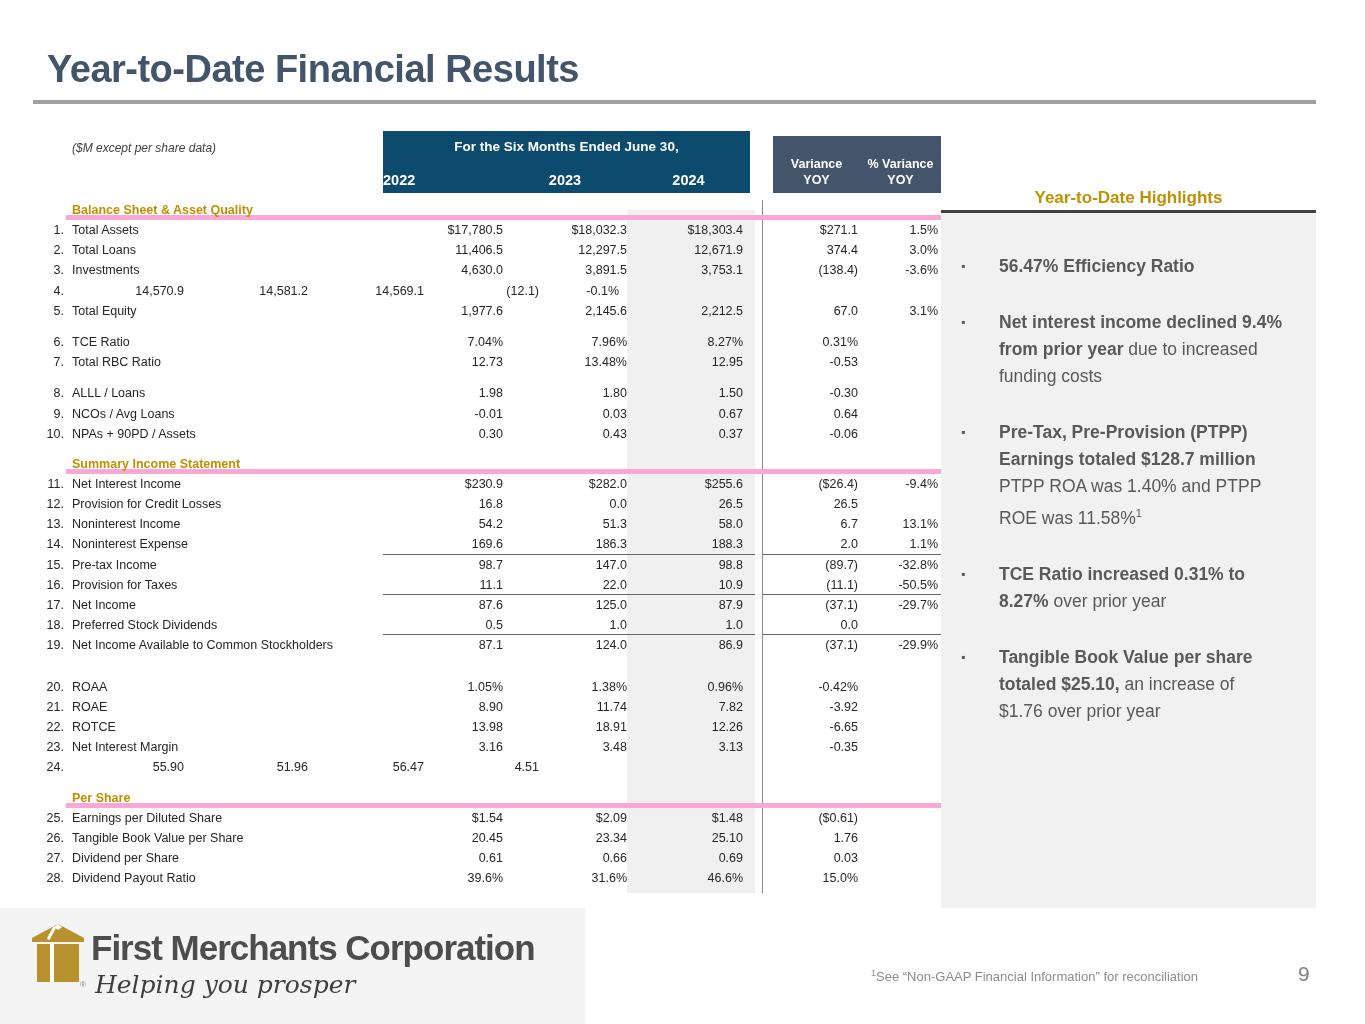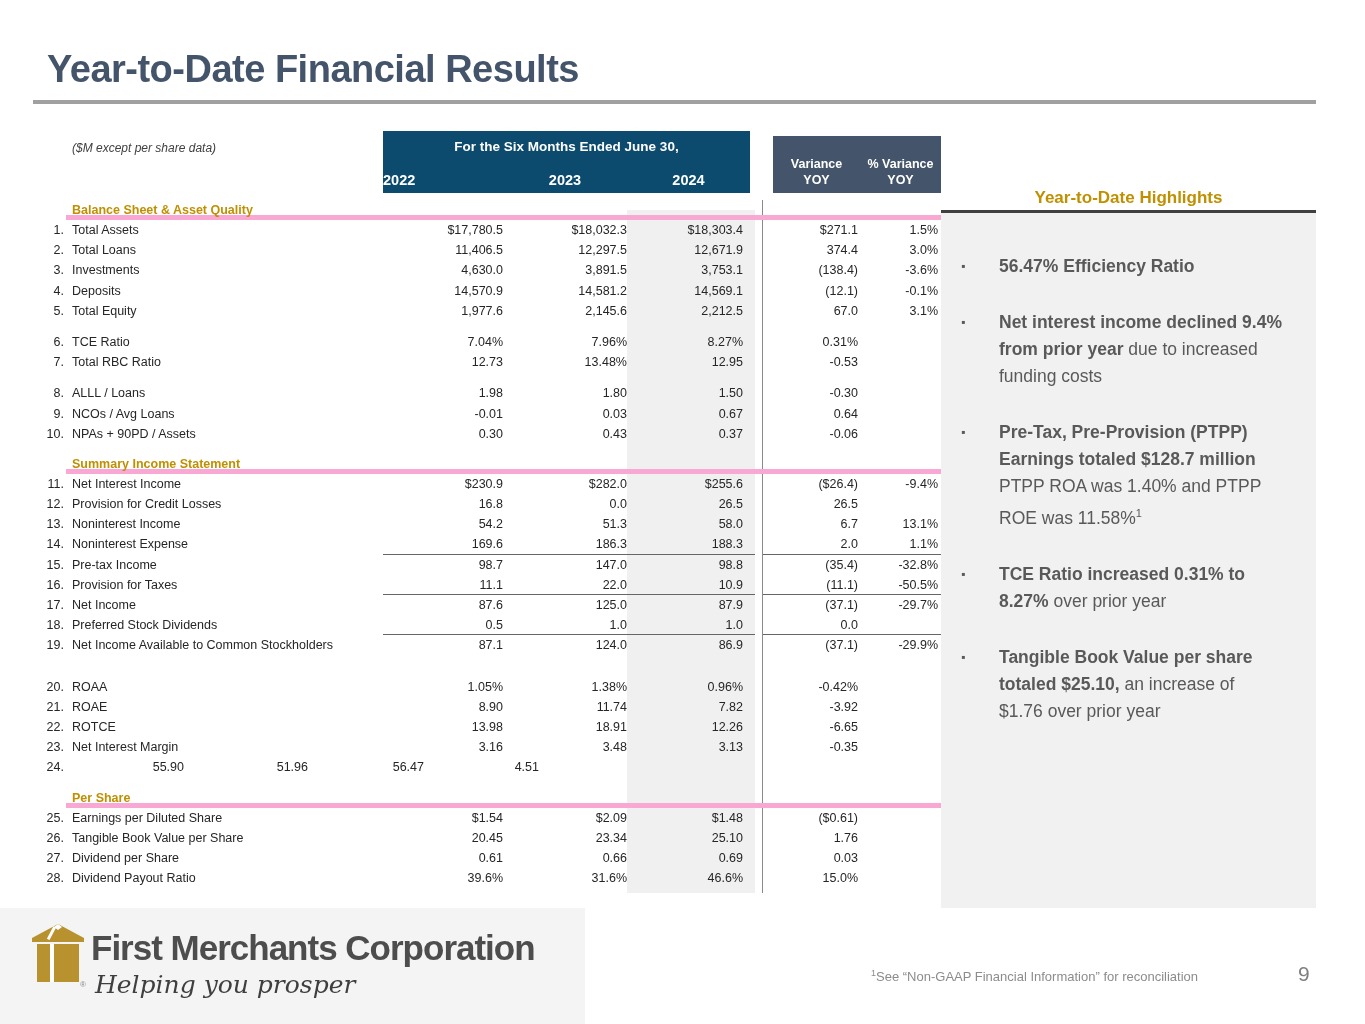--- a/index.html
+++ b/index.html
@@ -141,21 +141,20 @@
       <span class="cell c-label">Investments</span>
       <span class="cell c-y22">4,630.0</span>
       <span class="cell c-y23">3,891.5</span>
       <span class="cell c-y24">3,753.1</span>
       <span class="cell c-gapcol"></span>
       <span class="cell c-var">(138.4)</span>
       <span class="cell c-pct">-3.6%</span>
     </div>
     <div class="t-row">
       <span class="cell c-num">4.</span>
-      <span class="cell c-label">Deposits</span>
       <span class="cell c-y22">14,570.9</span>
       <span class="cell c-y23">14,581.2</span>
       <span class="cell c-y24">14,569.1</span>
       <span class="cell c-gapcol"></span>
       <span class="cell c-var">(12.1)</span>
       <span class="cell c-pct">-0.1%</span>
     </div>
     <div class="t-row">
       <span class="cell c-num">5.</span>
       <span class="cell c-label">Total Equity</span>
@@ -257,21 +256,21 @@
       <span class="cell c-var">2.0</span>
       <span class="cell c-pct">1.1%</span>
     </div>
     <div class="t-row">
       <span class="cell c-num">15.</span>
       <span class="cell c-label">Pre-tax Income</span>
       <span class="cell c-y22">98.7</span>
       <span class="cell c-y23">147.0</span>
       <span class="cell c-y24">98.8</span>
       <span class="cell c-gapcol"></span>
-      <span class="cell c-var">(35.4)</span>
+      <span class="cell c-var">(89.7)</span>
       <span class="cell c-pct">-32.8%</span>
     </div>
     <div class="t-row row-sum">
       <span class="cell c-num">16.</span>
       <span class="cell c-label">Provision for Taxes</span>
       <span class="cell c-y22">11.1</span>
       <span class="cell c-y23">22.0</span>
       <span class="cell c-y24">10.9</span>
       <span class="cell c-gapcol"></span>
       <span class="cell c-var">(11.1)</span>

